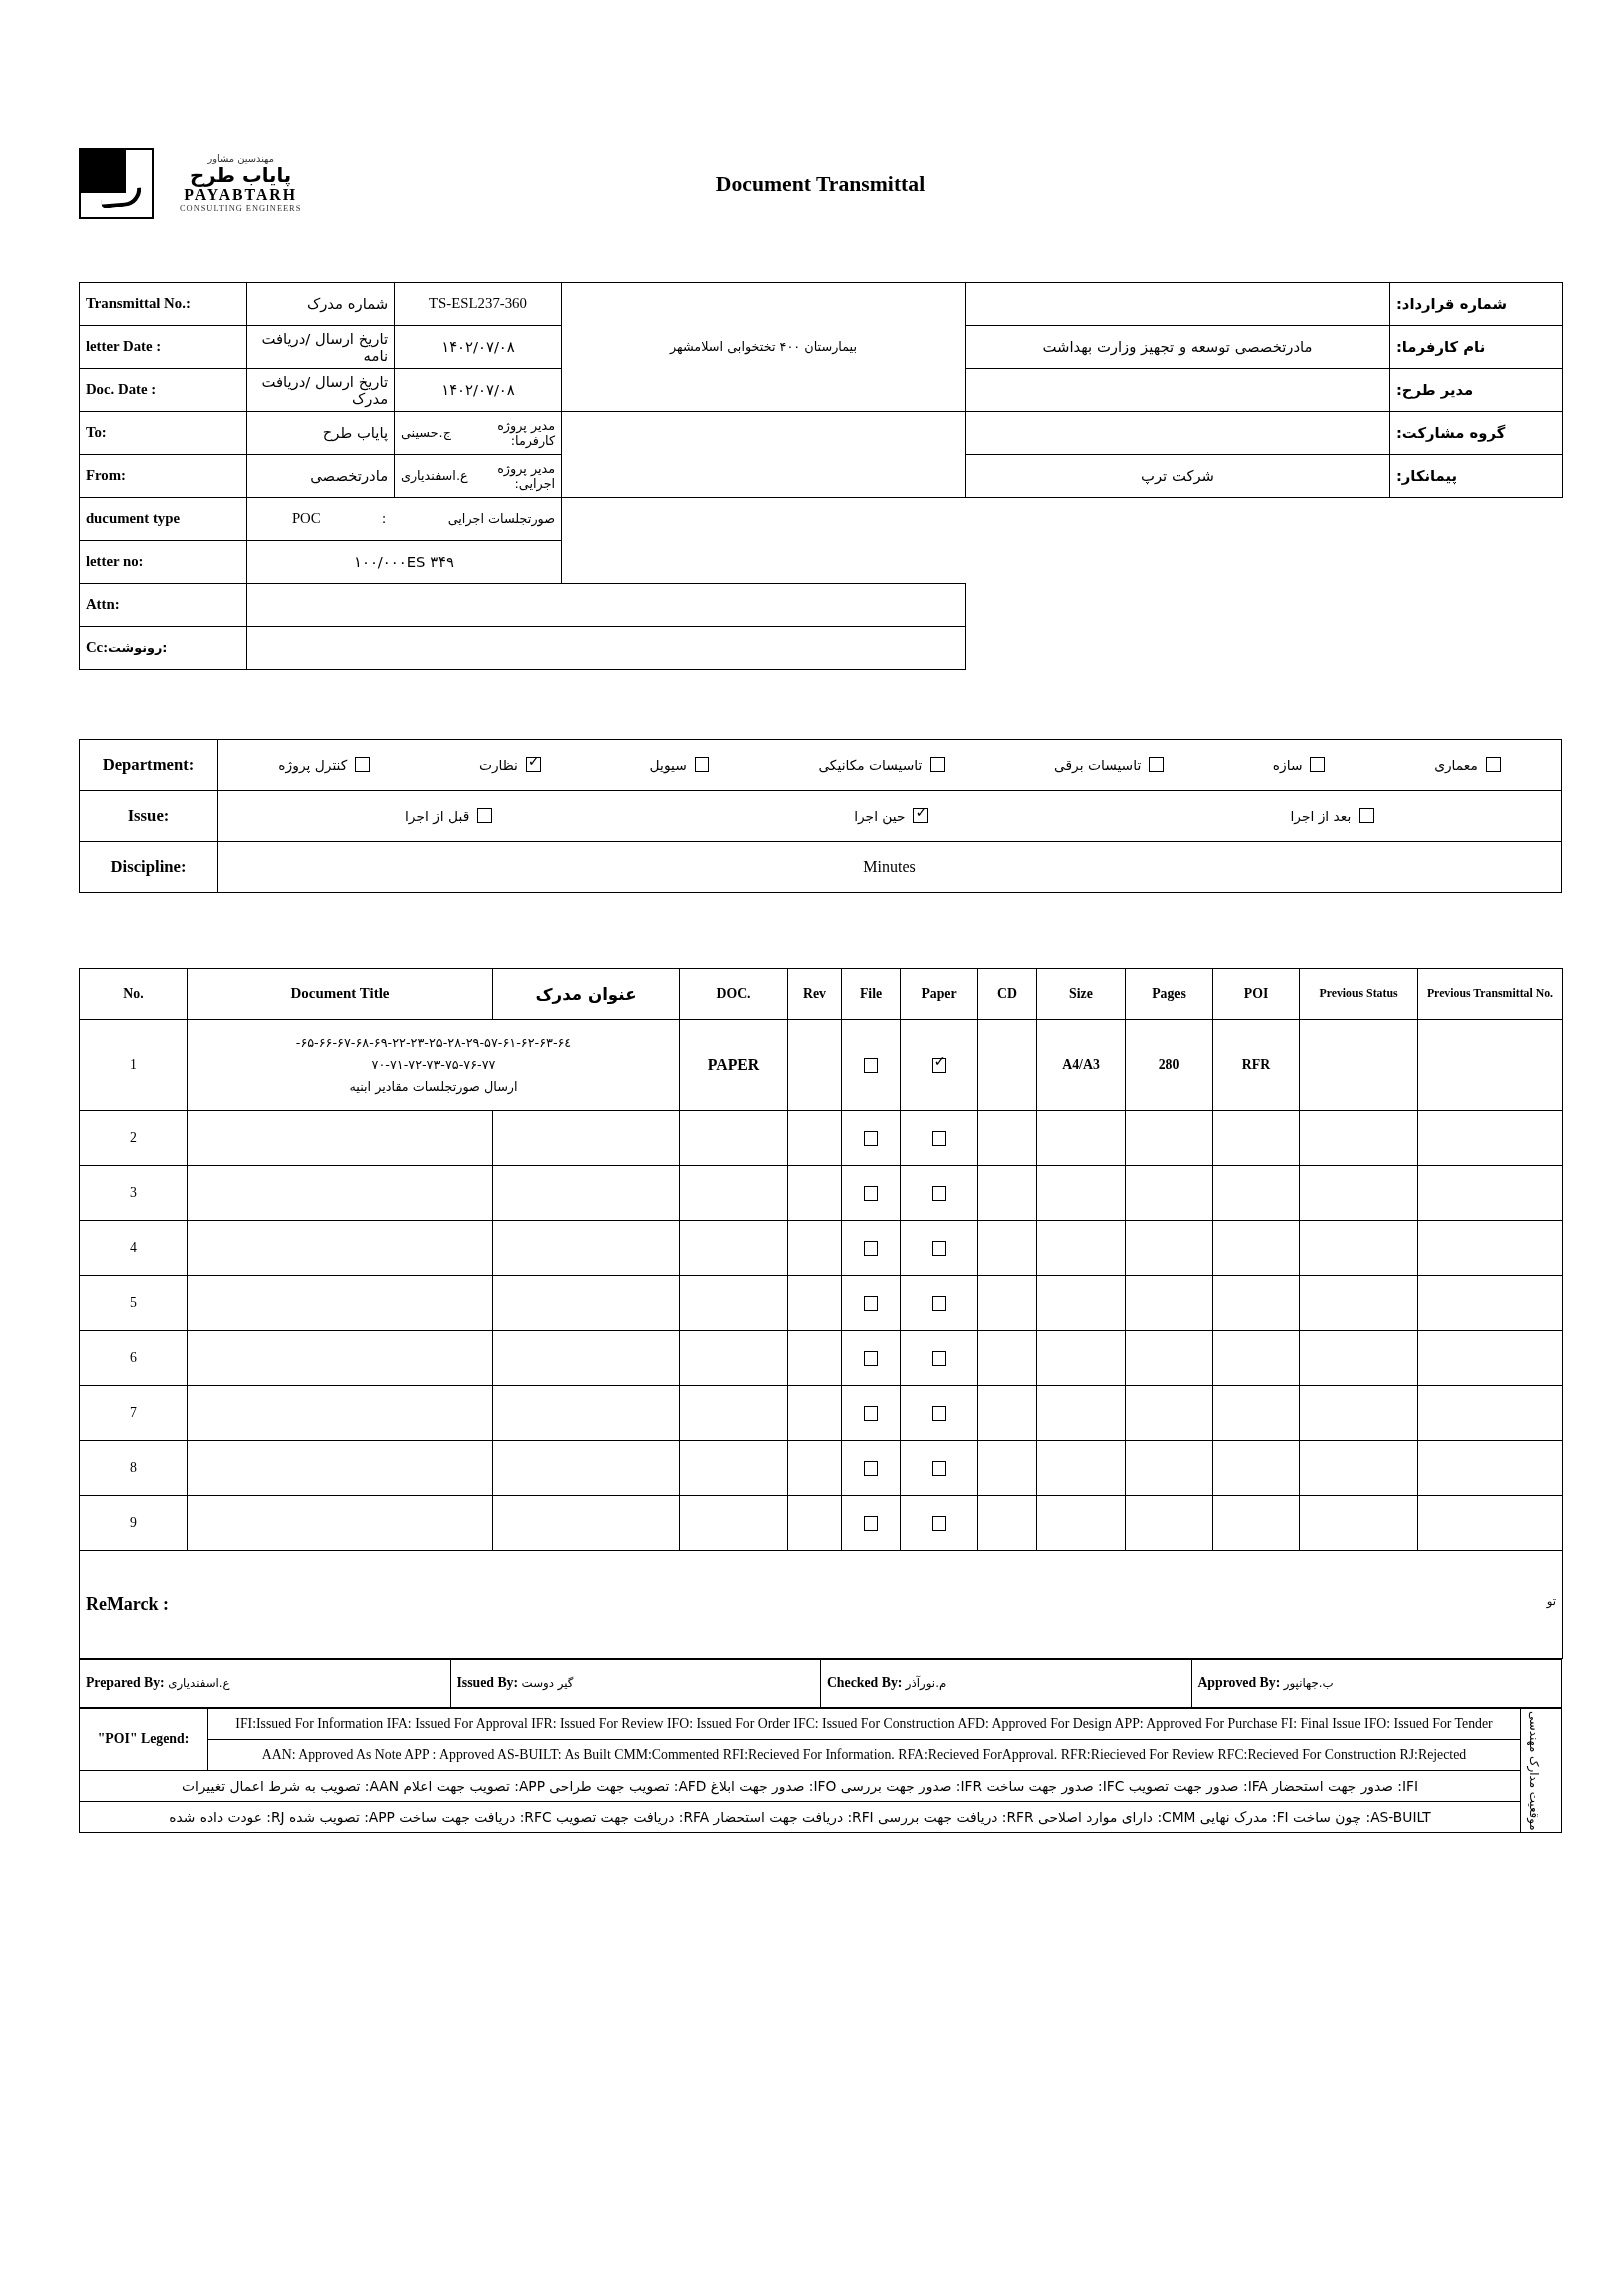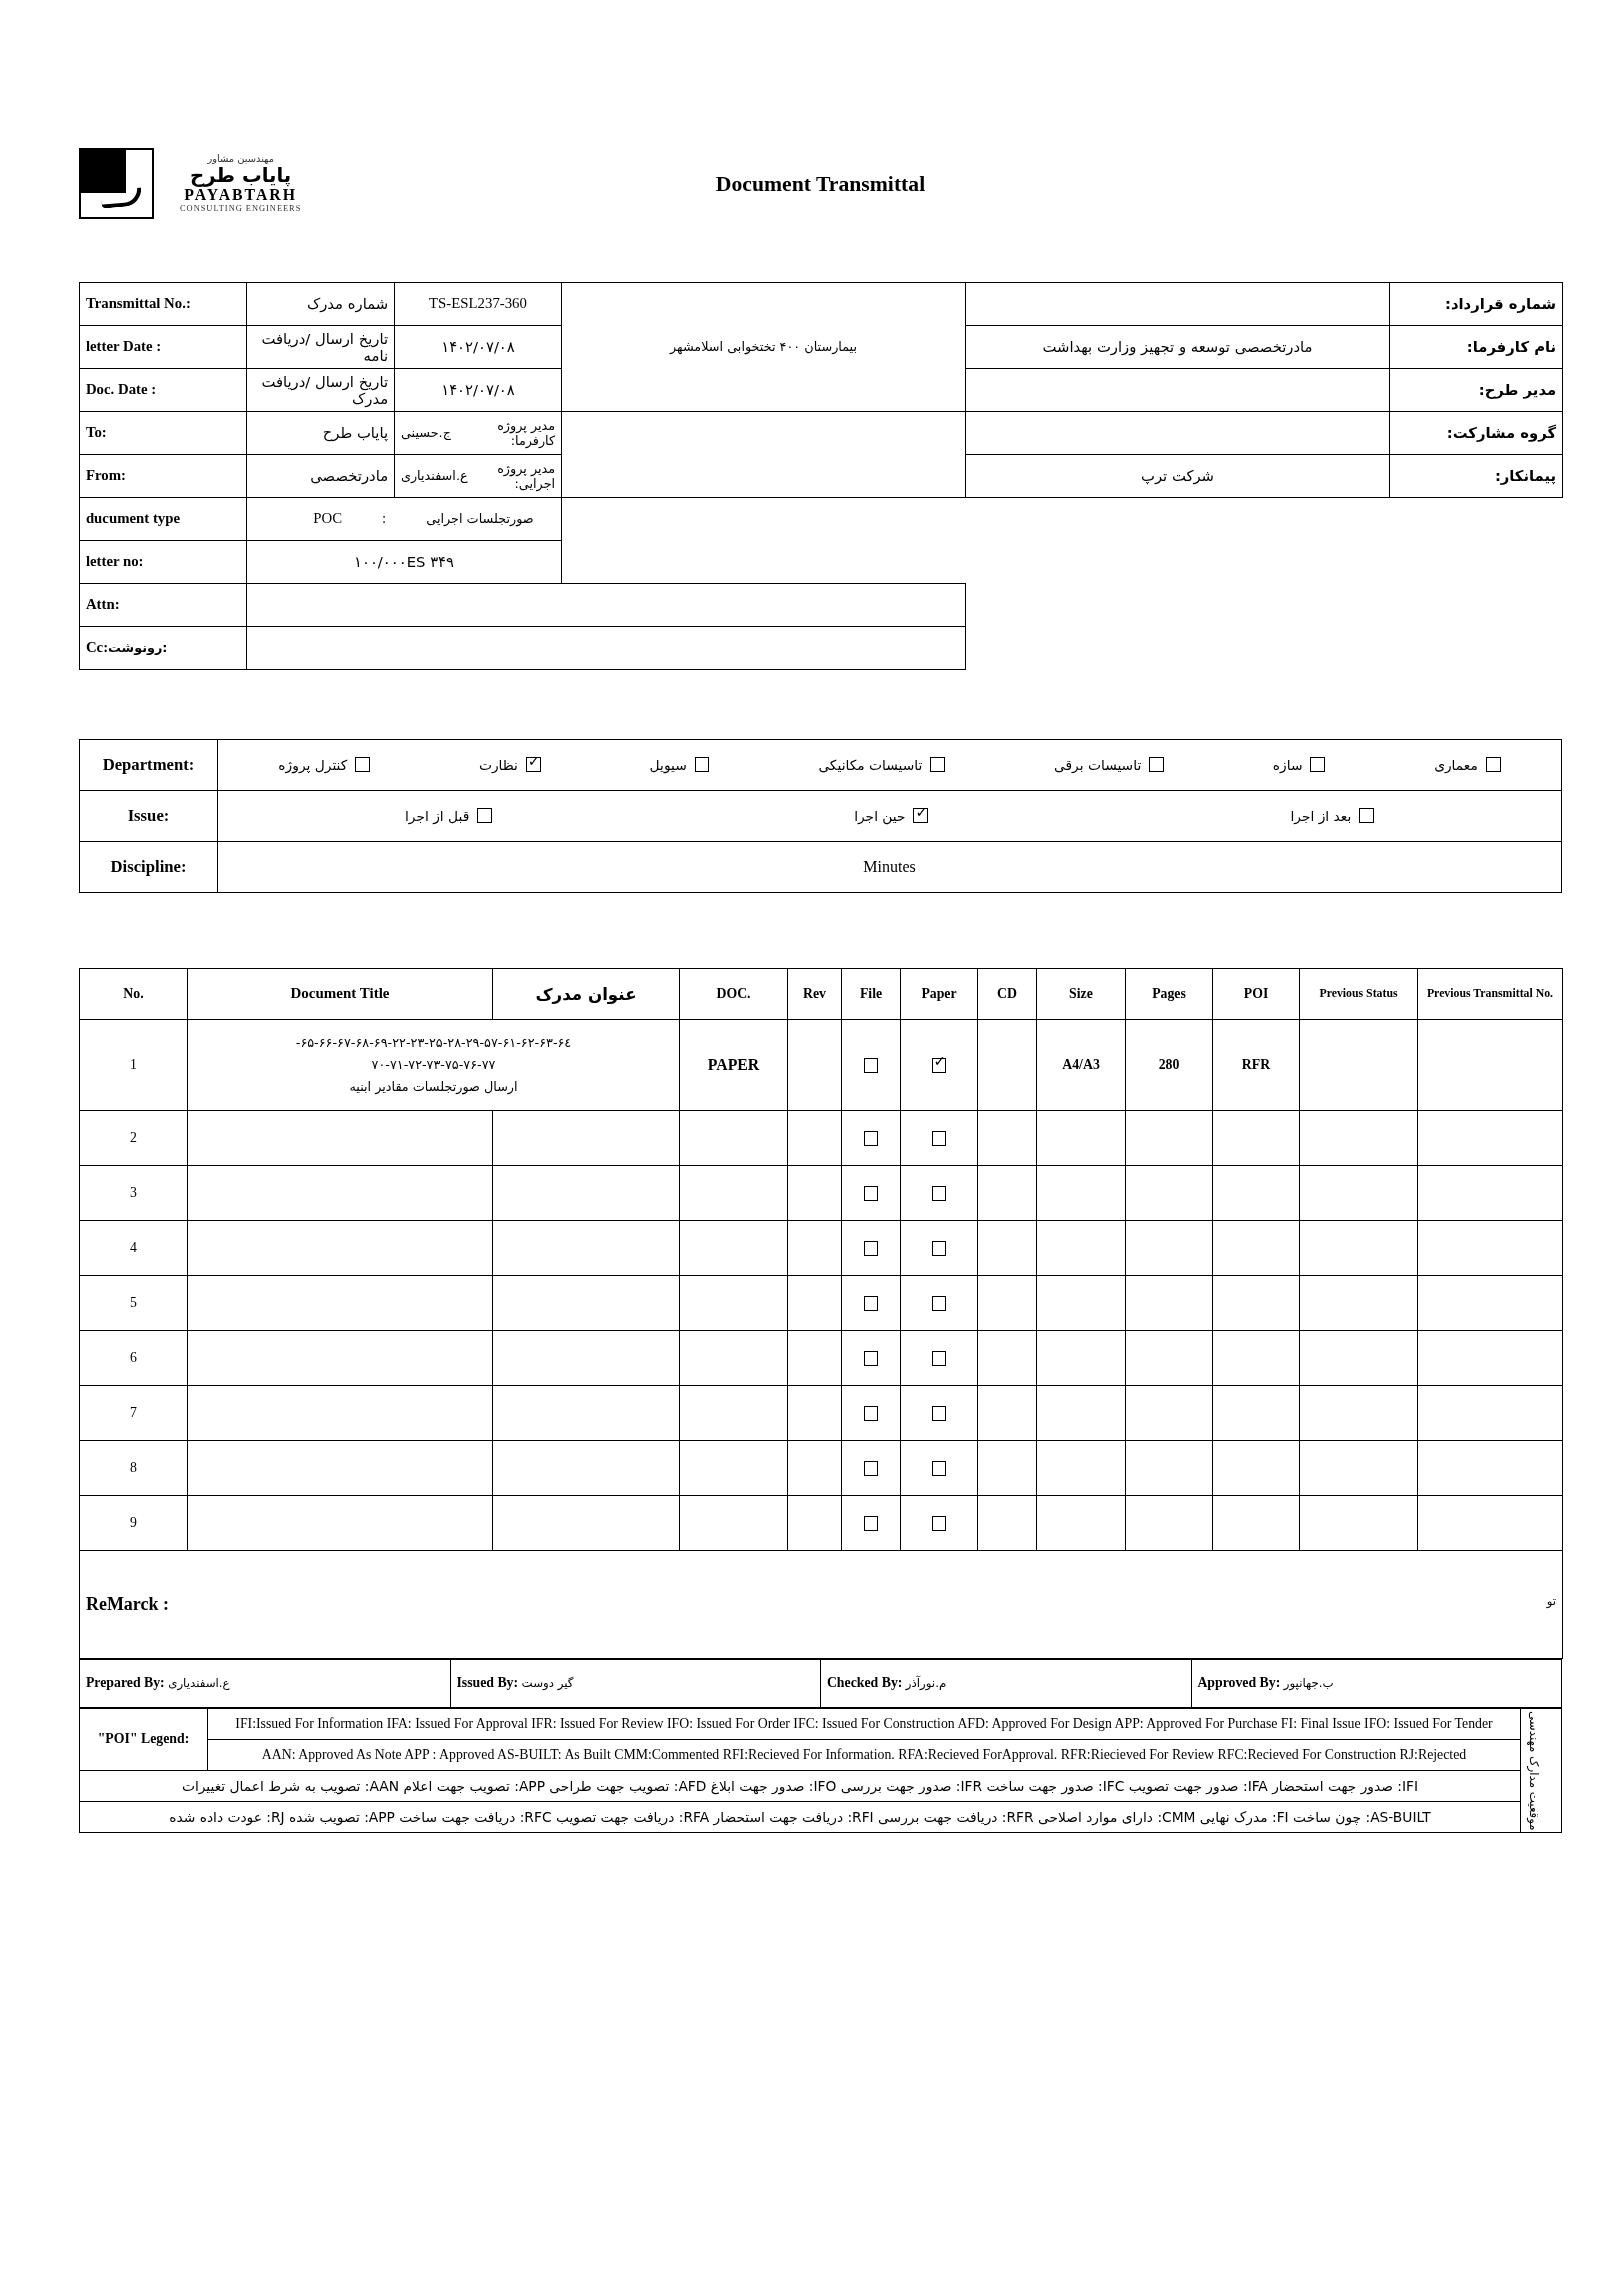--- a/index.html
+++ b/index.html
@@ -81,21 +81,21 @@
 
   
   .block1 {
     margin: 15.8px 59px 0 79px;
   }
   .block1 td { height: 43px; }
   .lbl-en { font-weight: bold; font-size: 16.7px; }
   .lbl-fa { font-size: 13.8px; font-family:"DejaVu Sans", sans-serif; }
   .val-fa { font-size: 13.8px; font-family:"DejaVu Sans", sans-serif; text-align: center; }
   .val-en { font-size: 14.8px; text-align:center; }
-  .rightlabel { font-size: 14.8px; font-family:"DejaVu Sans", sans-serif; text-align: right; font-weight: bold;}
+  .rightlabel { font-size: 14.8px; font-family:"DejaVu Sans", sans-serif; text-align: left; font-weight: bold;}
 
   
   .block2 { margin: 69px 59px 0 79px; }
   .block2 td { height: 51px; }
   .chk {
     display: inline-block;
     width: 14.8px; height: 14.8px;
     border: 1.5px solid #000;
     vertical-align: middle;
     position: relative;
@@ -241,21 +241,21 @@
               <span class="fa" style="font-size:12.8px">مدیر پروژه اجرایی:</span>
             </div>
           </td>
           <td class="val-fa">شرکت ترپ</td>
           <td class="rightlabel fa">پیمانکار:</td>
         </tr>
 
         <tr>
           <td class="lbl-en">ducument type</td>
           <td colspan="2">
-            <div style="display:flex; justify-content:center; align-items:center;gap:40px;">
+            <div style="display:flex; justify-content:space-between; align-items:center;gap:40px;">
               <span style="font-size:14.8px; padding-left:39px;">POC</span>
               <span style="font-size:14.8px;">:</span>
               <span class="fa" style="font-size:12.8px;">صورتجلسات اجرایی</span>
             </div>
           </td>
           <td colspan="3" style="border-top:none;border-bottom:none;border-right:none;border-left:none;background:#fff"></td>
         </tr>
 
         <tr>
           <td class="lbl-en">letter no:</td>

